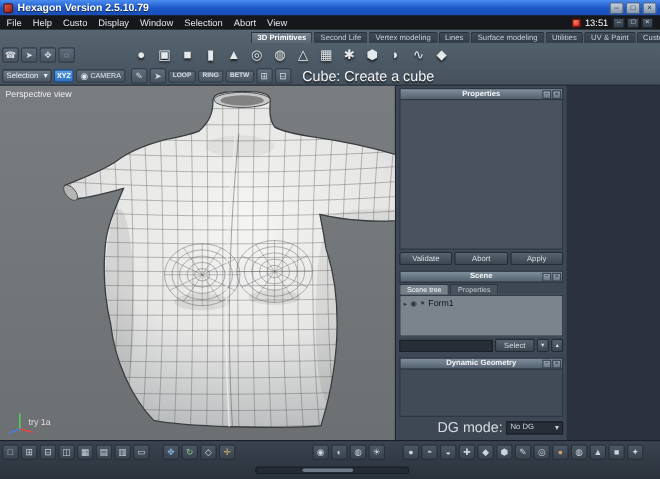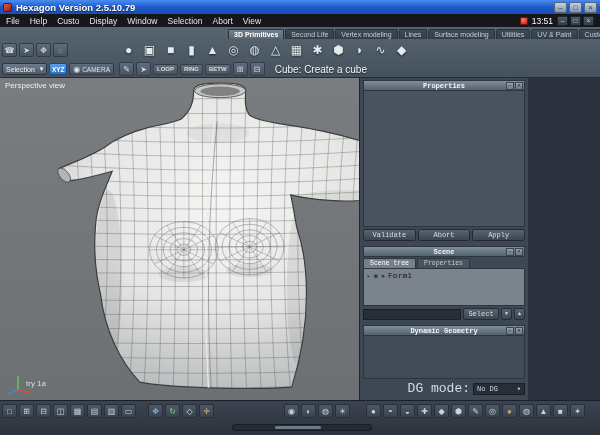--- a/index.html
+++ b/index.html
@@ -35,33 +35,33 @@
   .ticon{width:15px;height:14px;background:linear-gradient(#5f6d7b,#47545f);border:1px solid #313c46;border-radius:2px;font-size:8px;color:#d6dce2;display:flex;align-items:center;justify-content:center;}
   .primitives{flex:1;display:flex;align-items:center;gap:4px;padding:0 4px;overflow:hidden;}
   .prim{width:17px;height:17px;font-size:12px;color:#e4e9ed;display:flex;align-items:center;justify-content:center;text-shadow:0 1px 2px rgba(0,0,0,.65);}
   .rowC{display:flex;height:16px;align-items:center;}
   .dropdown{width:50px;height:12px;background:linear-gradient(#6d7b89,#4d5a66);border:1px solid #2c3640;border-radius:2px;font-size:7px;display:flex;align-items:center;justify-content:space-between;padding:0 3px;color:#eef2f5;}
   .xyz{width:20px;height:12px;background:linear-gradient(#5aa0e8,#2f6fc0);border:1px solid #1d4a85;border-radius:2px;font-size:6.5px;font-weight:bold;color:#fff;}
   .cam{height:12px;display:flex;align-items:center;gap:2px;font-size:6.5px;color:#dfe5ea;background:linear-gradient(#5f6d7b,#47545f);border:1px solid #313c46;border-radius:2px;padding:0 3px;white-space:nowrap;}
   .camglyph{font-size:8px;}
   .subrow{flex:1;display:flex;align-items:center;gap:2px;padding:0 3px;}
   .minibtn{height:11px;padding:0 3px;font-size:6px;font-weight:bold;color:#d9dfe5;background:linear-gradient(#5f6d7b,#47545f);border:1px solid #313c46;border-radius:2px;}
-  .status{font-size:10px;color:#f3f6f8;margin-left:8px;text-shadow:0 1px 1px #222;white-space:nowrap;}
+  .status{font-size:13px;color:#f3f6f8;margin-left:8px;text-shadow:0 1px 1px #222;white-space:nowrap;}
   .igroup{display:flex;gap:2px;}
 
   
   #main{position:absolute;top:78px;left:0;width:600px;height:322px;display:flex;}
   #viewport{position:relative;width:360px;height:322px;background:linear-gradient(#7a7d80,#6d7073);border-right:1px solid #20262e;overflow:hidden;}
   .vplabel{position:absolute;left:5px;top:3px;font-size:8px;color:#edeff1;}
   .watermark{position:absolute;left:26px;bottom:12px;font-size:8px;color:#dcdee0;}
   #torso-wrap{position:absolute;left:18px;top:4px;}
   #gizmo{position:absolute;left:5px;bottom:4px;}
 
   
-  #rightpanel{width:168px;height:322px;background:#3e4854;padding:2px 3px;display:flex;flex-direction:column;font-family:Liberation Mono, monospace;}
+  #rightpanel{width:155px;height:322px;background:#3e4854;padding:2px 3px;display:flex;flex-direction:column;}
   .phead{height:11px;background:linear-gradient(#7f8e9c,#54626e);border:1px solid #2c3540;display:flex;align-items:center;justify-content:center;font-size:7px;font-weight:bold;color:#f0f4f7;position:relative;flex:0 0 auto;}
   .phead.mt{margin-top:3px;}
   .pbtns{position:absolute;right:1px;top:1px;display:flex;gap:1px;}
   .pbtn{width:8px;height:8px;background:linear-gradient(#97a4b1,#687683);border:1px solid #39444f;font-size:6px;line-height:6px;color:#15202b;text-align:center;}
   .pbody-props{height:136px;background:#49525e;border:1px solid #2c3540;border-top:none;flex:0 0 auto;}
   .btnrow{display:flex;gap:2px;padding:2px 0;flex:0 0 auto;}
   .pbtn2{flex:1;height:12px;background:linear-gradient(#57646f,#3c4651);border:1px solid #232c35;border-radius:2px;font-size:7px;color:#d8dfe5;}
   .scenetabs{display:flex;height:11px;gap:1px;flex:0 0 auto;align-items:flex-end;}
   .stab{padding:1px 6px;font-size:6.5px;background:#49535e;border:1px solid #2c3540;border-bottom:none;color:#c3cbd3;border-radius:2px 2px 0 0;}
   .stab.active{background:#75808b;color:#fff;}

